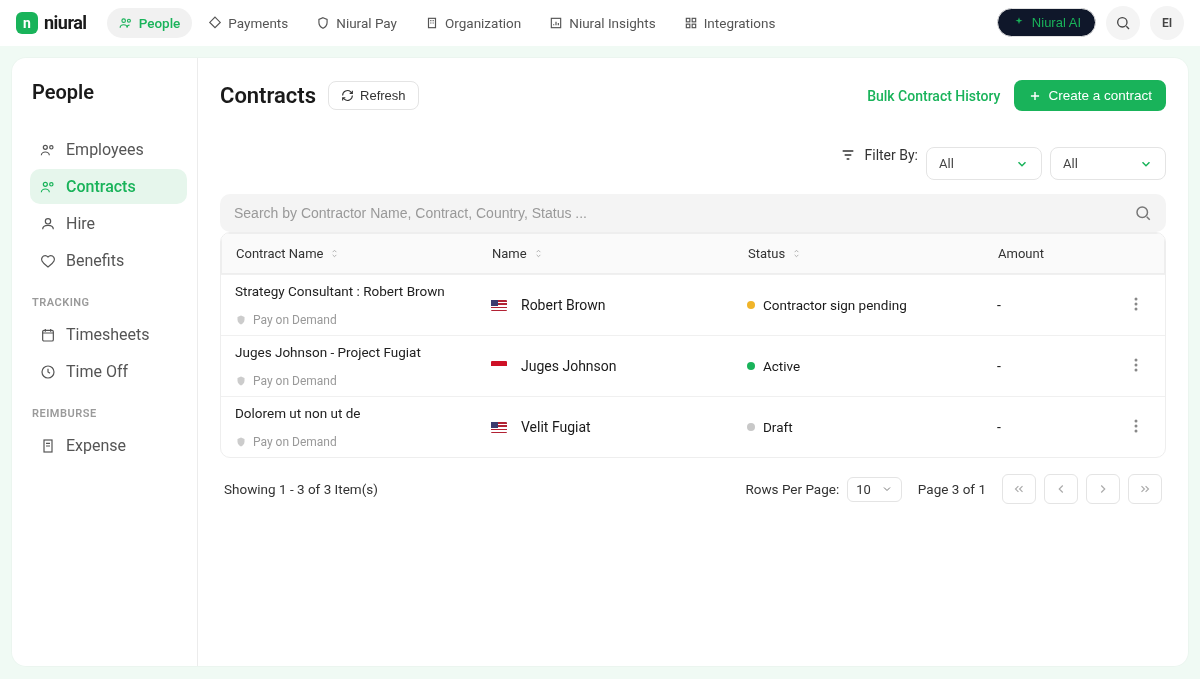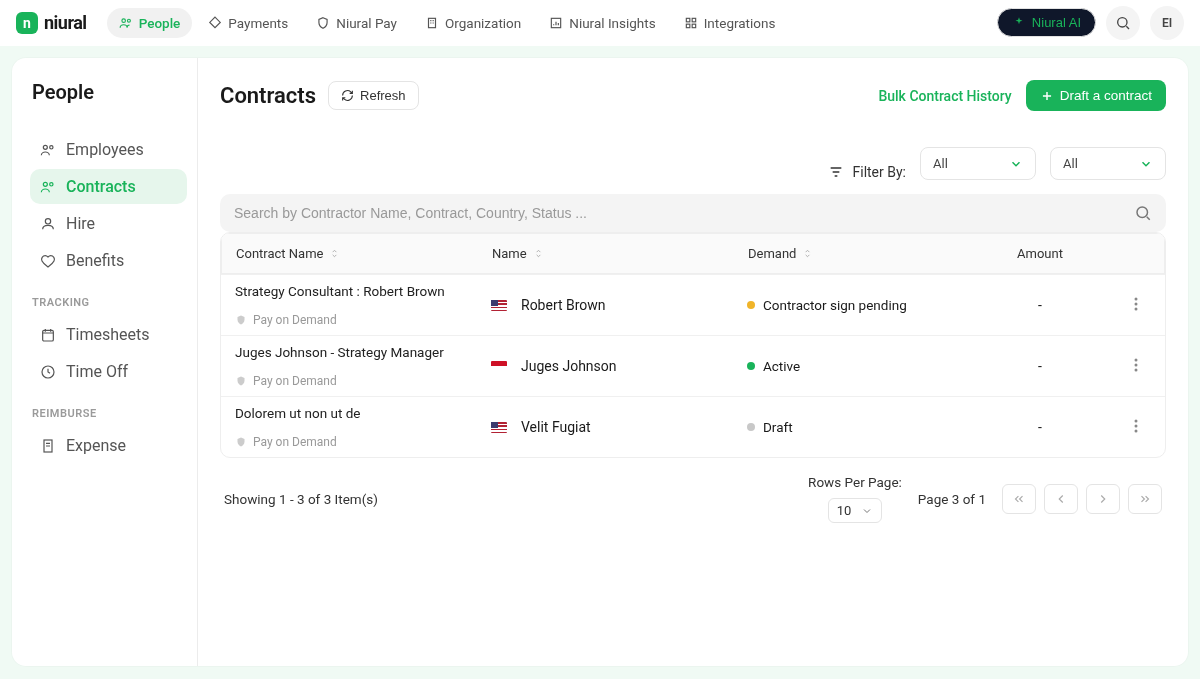--- a/index.html
+++ b/index.html
@@ -27,50 +27,50 @@
 .side-item svg { width: 16px; height: 16px; flex: none; }
 
 .main { flex: 1; padding: 22px 22px 10px 22px; overflow: hidden; display: flex; flex-direction: column; }
 .main-header { display: flex; align-items: center; gap: 12px; margin-bottom: 36px; }
 .page-title { font-size: 22px; font-weight: 600; }
 .refresh-btn { border: 1px solid #e4e4e4; background: #fff; border-radius: 8px; padding: 6px 12px; font-size: 13px; display: flex; align-items: center; gap: 6px; cursor: pointer; color: #333; }
 .header-right { margin-left: auto; display: flex; align-items: center; gap: 14px; }
 .link-green { color: #19b35a; font-size: 14px; font-weight: 500; cursor: pointer; }
 .primary-btn { background: #19b35a; color: white; border-radius: 8px; padding: 8px 14px; font-size: 13.5px; font-weight: 500; display: flex; align-items: center; gap: 6px; cursor: pointer; border: none; }
 
-.filterbar { display: flex; align-items: flex-end; gap: 14px; justify-content: flex-end; margin-bottom: 14px; }
+.filterbar { display: flex; align-items: flex-start; gap: 8px; justify-content: flex-end; margin-bottom: 14px; }
 .filter-label { color: #333; font-size: 14px; display: flex; align-items: center; gap: 8px; }
 .filter-icon { display: inline-flex; }
 .select-pill { border: 1px solid #e4e4e4; border-radius: 8px; padding: 8px 12px; width: 116px; display: flex; align-items: center; justify-content: space-between; background: #fff; cursor: pointer; font-size: 13px; color: #444; }
 
 .searchbar { background: #f4f4f4; border-radius: 10px; padding: 10px 14px; display: flex; align-items: center; margin-bottom: 0; }
 .searchbar input { flex: 1; border: none; background: transparent; outline: none; font-size: 14px; color: #333; }
 .searchbar input::placeholder { color: #999; }
 .thead { display: flex; align-items: center; padding: 12px 14px; background: #fafafa; border: 1px solid #eee; border-bottom: 1px solid #eee; border-radius: 0; font-size: 13px; font-weight: 400; color: #333; }
 .table-wrap { border-radius: 10px; overflow: hidden; border: 1px solid #eee; margin-top: 0; }
 .col-contract { flex: 0 0 256px; display:flex; align-items:center; gap:6px;}
 .col-name { flex: 0 0 256px; display:flex; align-items:center; gap:6px;}
 .col-status { flex: 0 0 250px; display:flex; align-items:center; gap:6px;}
-.col-amount { flex: 1; text-align: center; padding-right: 38px; }
+.col-amount { flex: 1; text-align: left; padding-right: 38px; }
 .sort-icon { display: inline-flex; color: #aaa; }
 .trow { display: flex; align-items: center; padding: 8px 14px; border-top: 1px solid #f0f0f0; min-height: 44px; }
 .contract-cell .name { font-size: 13.5px; color: #222; }
 .contract-cell .sub { font-size: 12px; color: #999; display: flex; align-items: center; gap: 6px; margin-top: 14px; }
 .shield { width: 12px; height: 12px; color: #ccc; }
 .flag { width: 16px; height: 11px; border-radius: 1px; display: inline-block; margin-right: 8px; vertical-align: middle; }
 .flag-us { background: linear-gradient(to bottom, #b22234 0%, #b22234 15%, white 15%, white 30%, #b22234 30%, #b22234 45%, white 45%, white 60%, #b22234 60%, #b22234 75%, white 75%, white 90%, #b22234 90%); position: relative; }
 .flag-us::after { content: ""; position: absolute; top: 0; left: 0; width: 7px; height: 6px; background: #3c3b6e; }
 .flag-id { background: linear-gradient(to bottom, #ce1126 0 50%, white 50% 100%); }
 .status-cell { display: flex; align-items: center; gap: 8px; font-size: 13.5px; }
 .dot { width: 8px; height: 8px; border-radius: 50%; }
 .row-actions { width: 30px; text-align: center; color: #888; cursor: pointer; }
 
 .tfoot { display: flex; align-items: center; padding: 16px 4px 4px; font-size: 13.5px; color: #333; gap: 16px; }
 .tfoot .spacer { flex: 1; }
-.rpp { display: flex; align-items: center; gap: 8px; flex-direction: column; }
+.rpp { display: flex; align-items: center; gap: 8px; }
 .rpp-select { border: 1px solid #e4e4e4; border-radius: 6px; padding: 4px 8px; display: flex; align-items: center; gap: 10px; cursor: pointer; font-size: 13px; }
 .pager-btn { width: 34px; height: 30px; border: 1px solid #e4e4e4; border-radius: 6px; display: flex; align-items: center; justify-content: center; cursor: pointer; color: #aaa; }
 .pager { display: flex; gap: 8px; }
 </style>
 </head>
 <body>
 
 <div class="topbar">
   <div class="logo">
     <div class="logo-icon">n</div>
@@ -205,21 +205,21 @@
               <path d="M3 12a9 9 0 0 1 15-6.7L21 8M21 3v5h-5M21 12a9 9 0 0 1-15 6.7L3 16M3 21v-5h5"></path>
             </svg>
           <span>Refresh</span>
         </button>
         <div class="header-right">
           <span class="link-green">Bulk Contract History</span>
           <button class="primary-btn">
             <svg width="14" height="14" viewBox="0 0 24 24" fill="none" stroke="currentColor" stroke-width="2.5">
                 <path d="M12 5v14M5 12h14"></path>
               </svg>
-            <span>Draft a contract</span>
+            <span>Create a contract</span>
           </button>
         </div>
       </div>
 
       <div class="filterbar">
         <div class="filter-label">
           <span class="filter-icon">
               <svg width="16" height="16" viewBox="0 0 24 24" fill="none" stroke="currentColor" stroke-width="2">
                 <path d="M4 6h16M7 12h10M10 18h4"></path>
               </svg>
@@ -260,21 +260,21 @@
           </div>
           <div class="col-name">
             <span>Name</span>
             <span class="sort-icon">
                 <svg width="11" height="11" viewBox="0 0 24 24" fill="none" stroke="currentColor" stroke-width="2">
                   <path d="M8 9l4-4 4 4M8 15l4 4 4-4"></path>
                 </svg>
               </span>
           </div>
           <div class="col-status">
-            <span>Demand</span>
+            <span>Status</span>
             <span class="sort-icon">
                 <svg width="11" height="11" viewBox="0 0 24 24" fill="none" stroke="currentColor" stroke-width="2">
                   <path d="M8 9l4-4 4 4M8 15l4 4 4-4"></path>
                 </svg>
               </span>
           </div>
           <div class="col-amount">
             <span>Amount</span>
           </div>
           <div style="width:30px"></div>
@@ -303,21 +303,21 @@
       <svg width="4" height="14" viewBox="0 0 4 14" fill="currentColor">
                   <circle cx="2" cy="2" r="1.5"></circle>
                   <circle cx="2" cy="7" r="1.5"></circle>
                   <circle cx="2" cy="12" r="1.5"></circle>
                 </svg>
     </div>
             </div>
             <div class="trow">
     <div class="col-contract contract-cell">
       <div>
-        <div class="name">Juges Johnson - Strategy Manager</div>
+        <div class="name">Juges Johnson - Project Fugiat</div>
         <div class="sub">
           <svg class="shield" viewBox="0 0 24 24" fill="currentColor">
                       <path d="M12 3l7 3v5c0 5-3 8-7 10-4-2-7-5-7-10V6z"></path>
                     </svg>
           Pay on Demand
         </div>
       </div>
     </div>
     <div class="col-name">
       <span class="flag flag-id"></span>Juges Johnson

